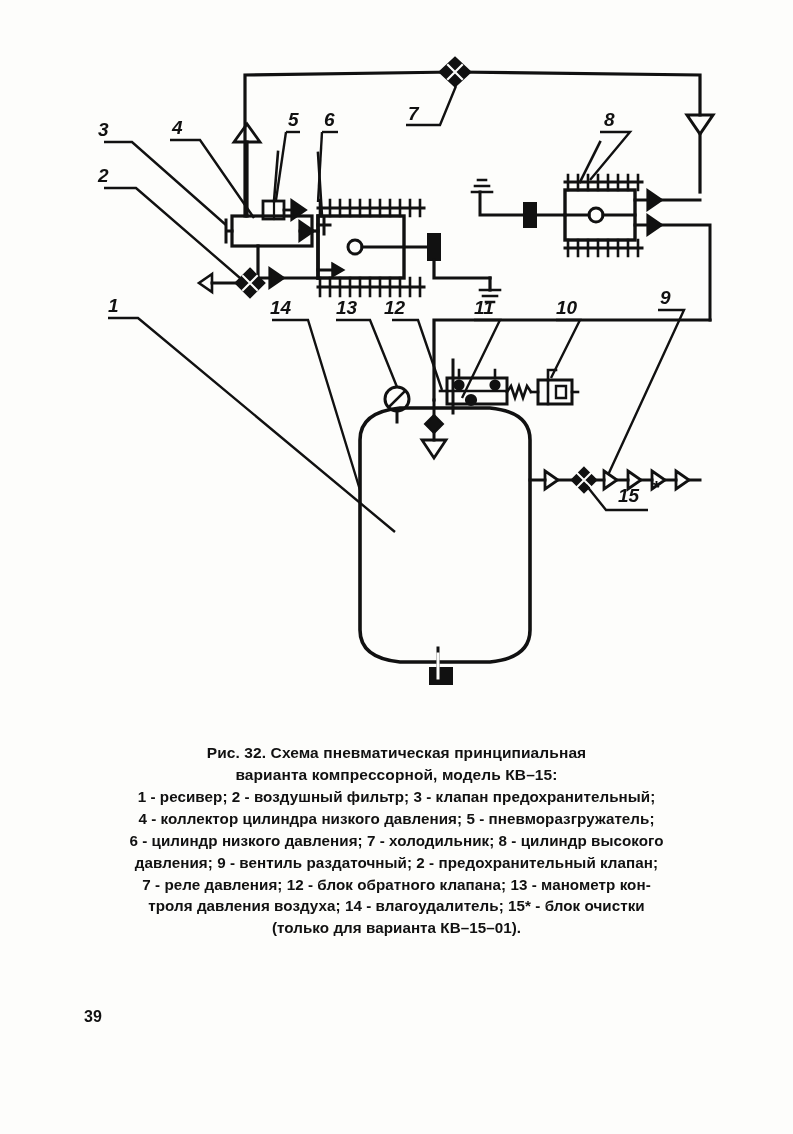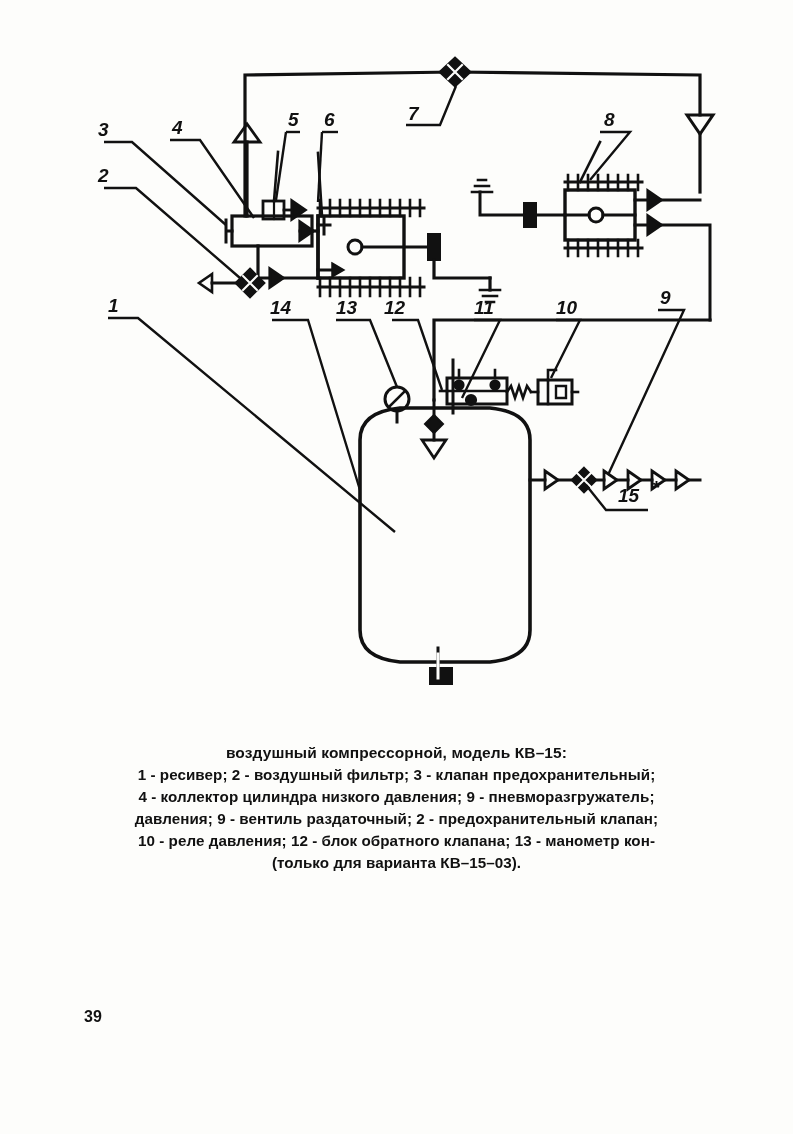--- a/index.html
+++ b/index.html
@@ -334,23 +334,26 @@
         <text class="lbl" x="474" y="294">11</text>
         <text class="lbl" x="556" y="294">10</text>
         <text class="lbl" x="660" y="284">9</text>
         <text class="lbl" x="618" y="482">15</text>
         <text class="lbl" x="652" y="474">*</text>
       </g>
     </svg>
   </div>
 
   <div id="caption">
-    <div class="cap-title">воздушный компрессорной, модель КВ–15:</div>
+    <div class="cap-title">Рис. 32. Схема пневматическая принципиальная</div>
+    <div class="cap-title">варианта компрессорной, модель КВ–15:</div>
     <div class="cap-line">1 - ресивер; 2 - воздушный фильтр; 3 - клапан предохранительный;</div>
-    <div class="cap-line">4 - коллектор цилиндра низкого давления; 9 - пневморазгружатель;</div>
+    <div class="cap-line">4 - коллектор цилиндра низкого давления; 5 - пневморазгружатель;</div>
+    <div class="cap-line">6 - цилиндр низкого давления; 7 - холодильник; 8 - цилиндр высокого</div>
     <div class="cap-line">давления; 9 - вентиль раздаточный; 2 - предохранительный клапан;</div>
-    <div class="cap-line">10 - реле давления; 12 - блок обратного клапана; 13 - манометр кон-</div>
-    <div class="cap-line">(только для варианта КВ–15–03).</div>
+    <div class="cap-line">7 - реле давления; 12 - блок обратного клапана; 13 - манометр кон-</div>
+    <div class="cap-line">троля давления воздуха; 14 - влагоудалитель; 15* - блок очистки</div>
+    <div class="cap-line">(только для варианта КВ–15–01).</div>
   </div>
 
   <div id="page-number">39</div>
 
 </div>
 
 </body></html>

